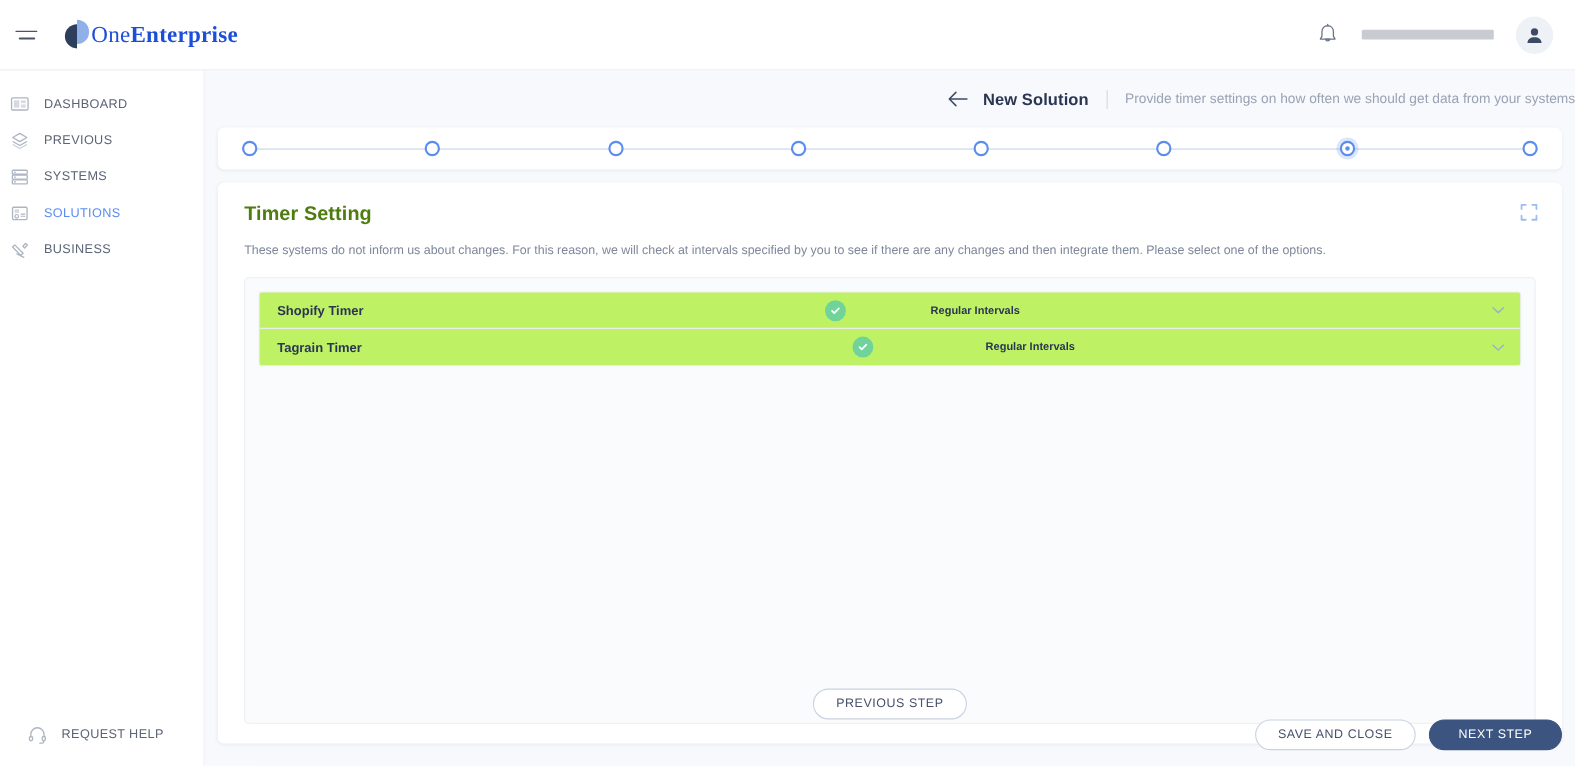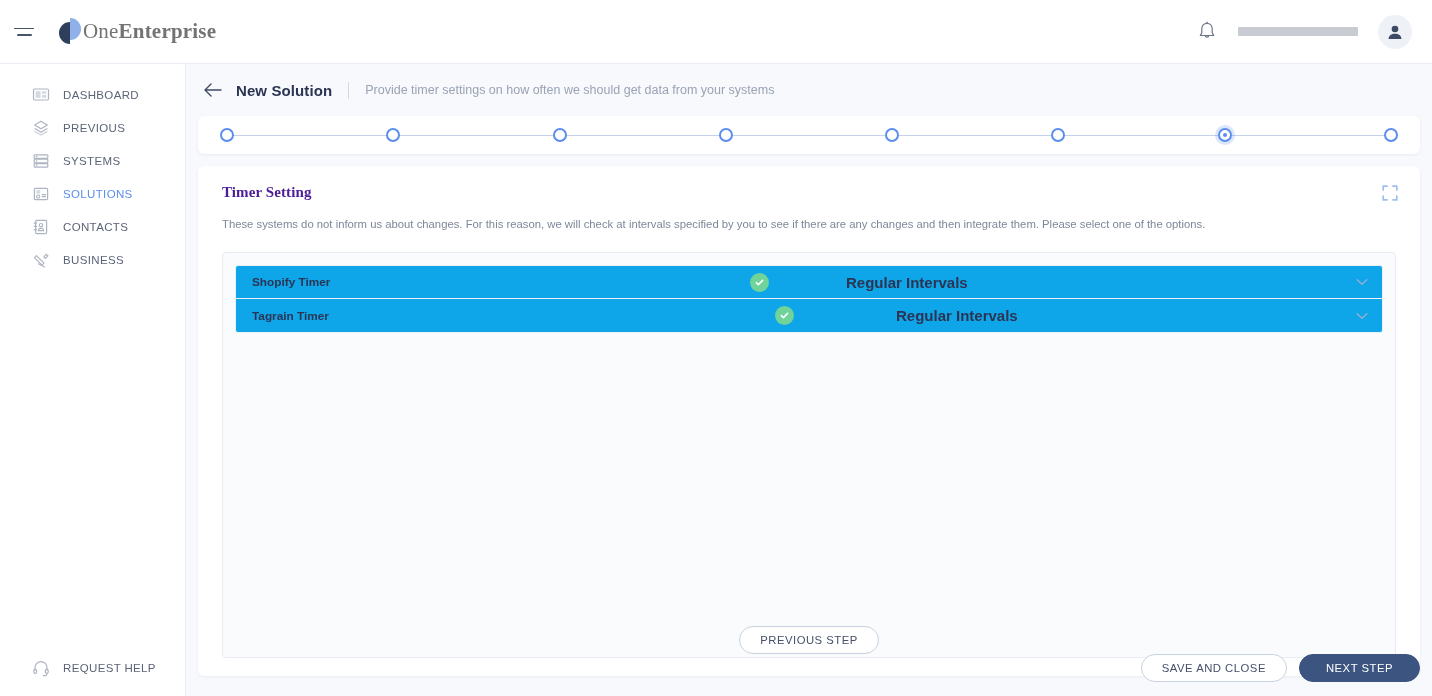--- a/index.html
+++ b/index.html
@@ -36,21 +36,21 @@
     background: #2e3f5c;
     border-radius: 11px 0 0 11px;
   }
   .logo-light {
     position: absolute; left: 14px; top: 2px;
     width: 11px; height: 22px;
     background: #8fb0e8;
     border-radius: 0 11px 11px 0;
   }
   .brand-text {
-    font-size: 21px; color: #737373;
+    font-size: 21px; color: #1d4ed8;
     font-family: "Liberation Serif", serif;
     letter-spacing: .2px; margin-left: -5px;
   }
   .brand-text .one { font-weight: 400; }
   .brand-text .ent { font-weight: 700; }
 
   .topbar-right {
     margin-left: auto; display: flex; align-items: center;
     gap: 20px; margin-right: 20px;
   }
@@ -65,42 +65,42 @@
   }
 
   
   .sidebar {
     position: absolute; top: 64px; left: 0;
     width: 186px; height: 632px;
     background: #ffffff; border-right: 1px solid #e9edf3;
   }
   .nav-item {
     display: flex; align-items: center; height: 33px;
-    padding-left: 31px; gap: 13px; cursor: pointer;
+    padding-left: 8px; gap: 13px; cursor: pointer;
   }
   .nav-icon {
     width: 19px; height: 19px; display: flex;
     align-items: center; justify-content: center; flex: 0 0 19px;
   }
   .nav-label {
     font-size: 11.5px; letter-spacing: .35px;
     color: #5c6477; font-weight: 500;
   }
   .nav-item.active .nav-label { color: #5b8def; }
   .nav-top { padding-top: 14px; }
-  .nav-help { position: absolute; bottom: 12px; left: 0; }
+  .nav-help { position: absolute; bottom: 12px; left: 16px; }
 
   
   .main {
     position: absolute; top: 64px; left: 186px;
     width: 1246px; height: 632px;
     background: #f7f9fc;
   }
 
-  .page-head { display: flex; align-items: center; height: 52px; padding-left: 14px; }
+  .page-head { display: flex; align-items: center; height: 52px; padding-left: 14px; justify-content: flex-end; }
   .back-arrow { width: 26px; height: 26px; cursor: pointer; display:flex; align-items:center; justify-content:center; }
   .page-title {
     font-size: 15px; font-weight: 700; color: #2b3category; color: #2b3553;
     margin-left: 10px; letter-spacing: .1px;
   }
   .title-sep { width: 1px; height: 17px; background: #d3d9e3; margin: 0 16px; }
   .page-sub { font-size: 12.5px; color: #9aa3b4; }
 
   
   .stepper-wrap {
@@ -130,54 +130,54 @@
   }
 
   
   .card {
     margin: 12px 12px 0 12px; background: #ffffff;
     border-radius: 6px; height: 510px;
     box-shadow: 0 1px 3px rgba(42,58,92,.07);
     position: relative; padding: 18px 24px 0 24px;
   }
   .card-title {
-    font-size: 15px; font-weight: 600; color: #4c1d95; letter-spacing: .1px; font-family: Liberation Serif, serif;
+    font-size: 18px; font-weight: 600; color: #4d7c0f; letter-spacing: .1px;
   }
   .card-desc {
     margin-top: 16px; font-size: 11.3px; color: #7e879a; line-height: 1.4;
   }
   .expand-icon {
     position: absolute; right: 22px; top: 19px;
     width: 16px; height: 16px; cursor: pointer;
   }
 
   .inner-panel {
     position: absolute; left: 24px; right: 24px; top: 86px; bottom: 18px;
     background: #fafbfd; border: 1px solid #e9edf3; border-radius: 4px;
     padding: 12px;
   }
-  .timer-list { background: #0ea5e9; border: 1px solid #eceff4; border-radius: 3px; }
+  .timer-list { background: #bef264; border: 1px solid #eceff4; border-radius: 3px; }
   .timer-row {
     display: flex; align-items: center; height: 33px;
     border-bottom: 1px solid #eceff4; cursor: pointer;
   }
   .timer-row:last-child { border-bottom: none; gap: 25px; }
   .timer-name {
     width: 505px; padding-left: 16px;
     font-size: 11.8px; font-weight: 600; color: #2b3553;
   }
   .timer-check { width: 36px; display: flex; justify-content: center; }
   .check-circle {
     width: 19px; height: 19px; border-radius: 50%;
     background: #6fd39a; display: flex;
     align-items: center; justify-content: center;
   }
   .timer-value {
     flex: 1 1 auto; padding-left: 69px;
-    font-size: 15px; font-weight: 600; color: #2b3553;
+    font-size: 10px; font-weight: 600; color: #2b3553;
   }
   .timer-chevron { width: 40px; display: flex; justify-content: center; cursor: pointer; }
 
   
   .footer {
     position: absolute; left: 12px; right: 12px; bottom: 14px;
     display: flex; align-items: center; flex-direction: column;
   }
   .btn {
     height: 28px; border-radius: 14px; display: flex;
@@ -276,31 +276,20 @@
           <rect x="2.4" y="3.4" width="13.2" height="11.2" rx="1" fill="none" stroke="#aeb5c2" stroke-width="1.2"></rect>
           <rect x="4.3" y="5.2" width="4" height="3.4" fill="#d6dae2"></rect>
           <path d="M10.2 9.6h3.4M10.2 11.6h3.4" stroke="#aeb5c2" stroke-width="1.1" stroke-linecap="round"></path>
           <circle cx="6.2" cy="11.6" r="1.6" fill="none" stroke="#aeb5c2" stroke-width="1.1"></circle>
         </svg>
       </span>
       <span class="nav-label">SOLUTIONS</span>
     </div>
 
 
-    <div class="nav-item">
-      <span class="nav-icon">
-        <svg width="18" height="18" viewBox="0 0 18 18">
-          <rect x="3.6" y="2.4" width="11" height="13.2" rx="1" fill="none" stroke="#aeb5c2" stroke-width="1.2"></rect>
-          <path d="M2.2 5.2h2.4M2.2 8.4h2.4M2.2 11.6h2.4" stroke="#aeb5c2" stroke-width="1.2" stroke-linecap="round"></path>
-          <circle cx="9" cy="7.2" r="1.7" fill="none" stroke="#aeb5c2" stroke-width="1.1"></circle>
-          <path d="M6.4 12.6c0-1.5 1.2-2.4 2.6-2.4s2.6.9 2.6 2.4z" fill="none" stroke="#aeb5c2" stroke-width="1.1"></path>
-        </svg>
-      </span>
-      <span class="nav-label">CONTACTS</span>
-    </div>
 
     <div class="nav-item">
       <span class="nav-icon">
         <svg width="18" height="18" viewBox="0 0 18 18">
           <path d="M3 3.4 10.6 11l-2 2L1 5.4z" fill="none" stroke="#aeb5c2" stroke-width="1.2" stroke-linejoin="round" transform="translate(1.4,1.2)"></path>
           <path d="M14.4 3.2l-2.6 2.6 1.6 1.6 2.6-2.6a3 3 0 0 1-1.6-1.6z" fill="none" stroke="#aeb5c2" stroke-width="1.2" stroke-linejoin="round"></path>
           <path d="M6.4 12.8l6.2 3.2" stroke="#aeb5c2" stroke-width="1.2" stroke-linecap="round"></path>
         </svg>
       </span>
       <span class="nav-label">BUSINESS</span>

